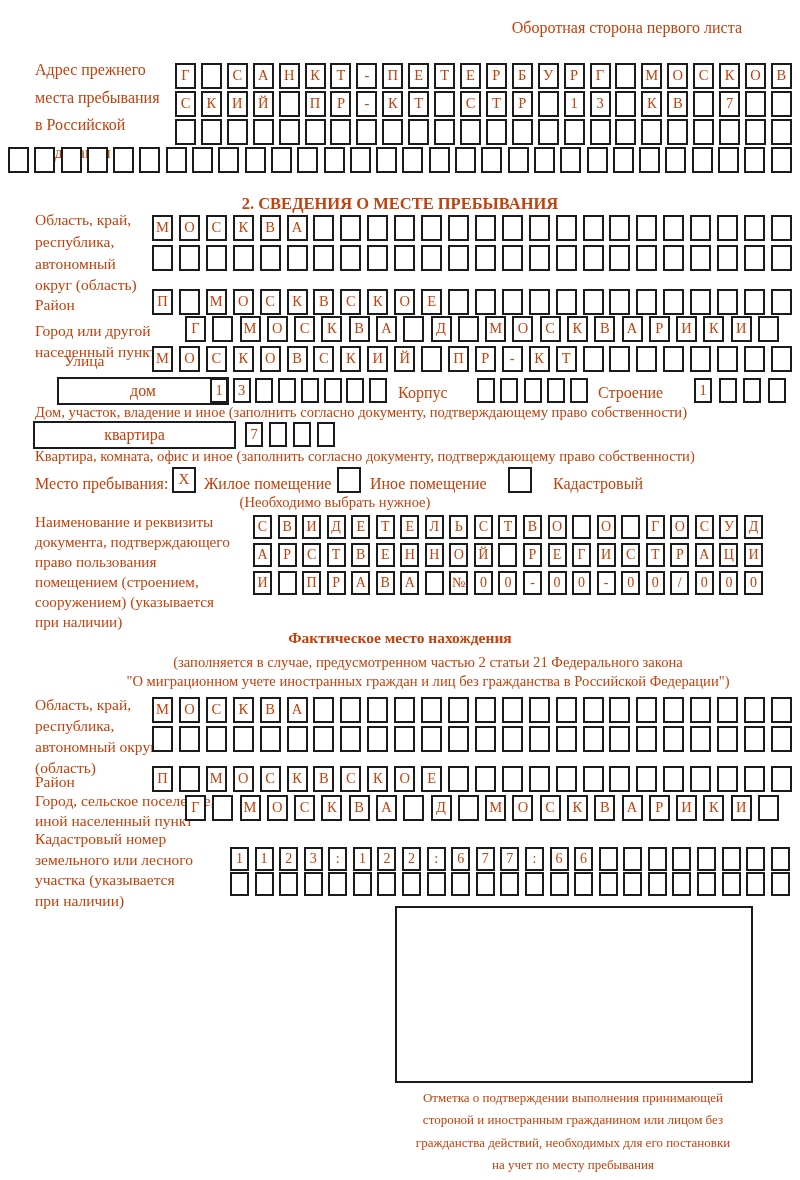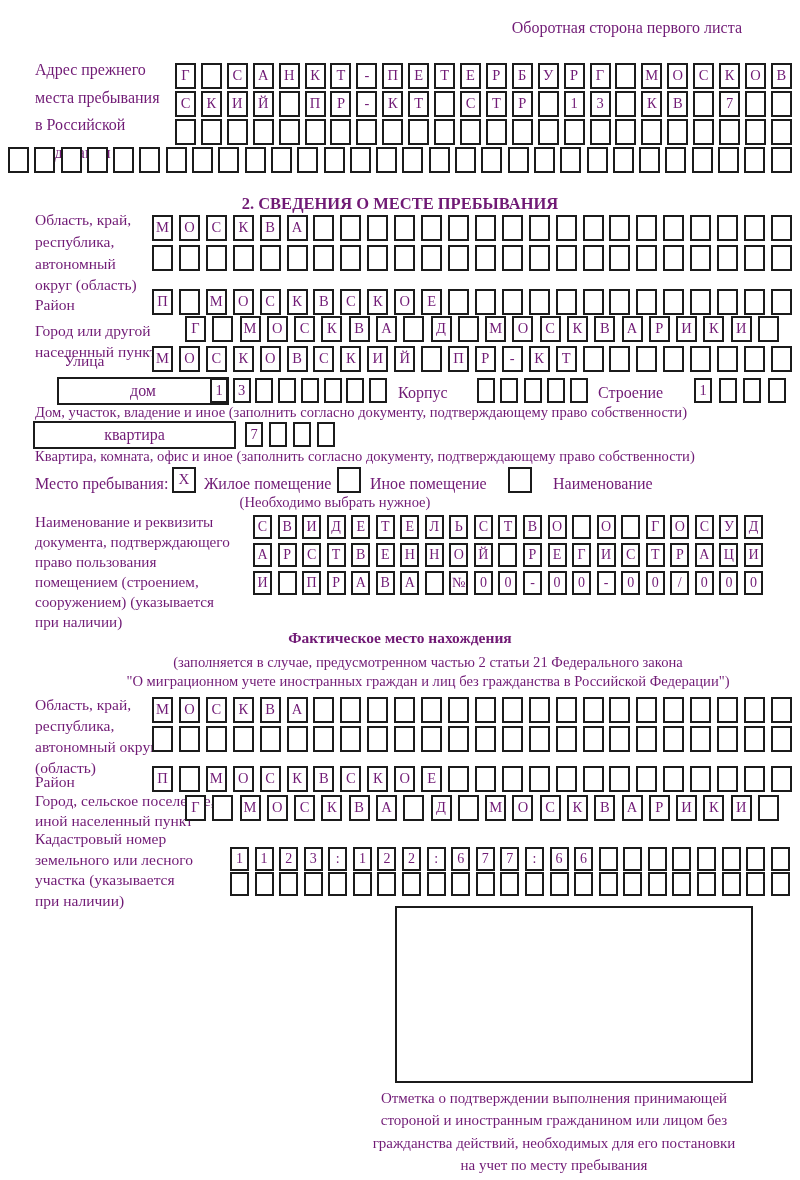--- a/index.html
+++ b/index.html
@@ -1,18 +1,18 @@
 <!DOCTYPE html>
 <html><head>
 <meta charset="utf-8">
 <title>Form</title>
 <style>
   html,body { margin:0; padding:0; background:#fff; }
   .page { position:relative; width:800px; height:1180px; background:#ffffff;
-          font-family:"Liberation Serif","DejaVu Serif",serif; color:#701a75; overflow:hidden; }
+          font-family:"Liberation Serif","DejaVu Serif",serif; color:#c2410c; overflow:hidden; }
 
   .lbl { position:absolute; font-size:16px; line-height:27px; white-space:pre-line; }
   .f155 { font-size:15.5px; }
   .note { position:absolute; font-size:14.6px; white-space:pre-line; }
   .center { left:0; width:800px; text-align:center; }
   .bold { font-weight:bold; }
 
   .cells { position:absolute; display:flex; justify-content:space-between; }
   .cell { box-sizing:border-box; flex:0 0 auto; width:21px; height:26px;
           border:2px solid #1b1b1b; background:#fff; text-align:center;
@@ -79,22 +79,22 @@
   .p-raylbl2  { left:35px; top:768px; }
   .p-ray2     { left:152px; top:766px; width:640px; }
   .p-citylbl2 { left:35px; top:791px; line-height:19.8px; }
   .p-city2    { left:185px; top:795px; width:594px; }
   .p-kadlbl   { left:35px; top:829px; line-height:20.5px; }
   .p-kad1     { left:230px; top:847px; width:560px; }
   .p-kad2     { left:230px; top:872px; width:560px; }
 
   .p-bigbox   { position:absolute; left:395px; top:906px; width:358px; height:177px;
                 box-sizing:border-box; border:2px solid #1b1b1b; background:#fff; }
-  .p-caption  { position:absolute; left:344px; top:1087px; width:420px; text-align:center;
-                font-size:15px; line-height:22.3px; white-space:pre-line; }
+  .p-caption  { position:absolute; left:363px; top:1087px; width:420px; text-align:center;
+                font-size:13px; line-height:22.3px; white-space:pre-line; }
 </style>
 </head>
 <body>
 
 <div class="page">
 
   <div class="p-header">Оборотная сторона первого листа</div>
 
   <div class="lbl p-prevlbl">Адрес прежнего
 места пребывания
@@ -389,21 +389,21 @@
       <span class="cell"></span>
     </div>
   <div class="note p-note2">Квартира, комната, офис и иное (заполнить согласно документу, подтверждающему право собственности)</div>
 
   <div class="lbl p-mestolbl">Место пребывания:</div>
   <div class="chk p-chk1">X</div>
   <div class="lbl p-zhil">Жилое помещение</div>
   <div class="chk p-chk2"></div>
   <div class="lbl p-inoe">Иное помещение</div>
   <div class="chk p-chk3"></div>
-  <div class="lbl p-org">Наименование</div>
+  <div class="lbl p-org">Кадастровый</div>
   <div class="note p-note3">(Необходимо выбрать нужное)</div>
 
   <div class="lbl p-doclbl">Наименование и реквизиты
 документа, подтверждающего
 право пользования
 помещением (строением,
 сооружением) (указывается
 при наличии)</div>
   <div class="cells md p-doc1">
       <span class="cell">С</span>

